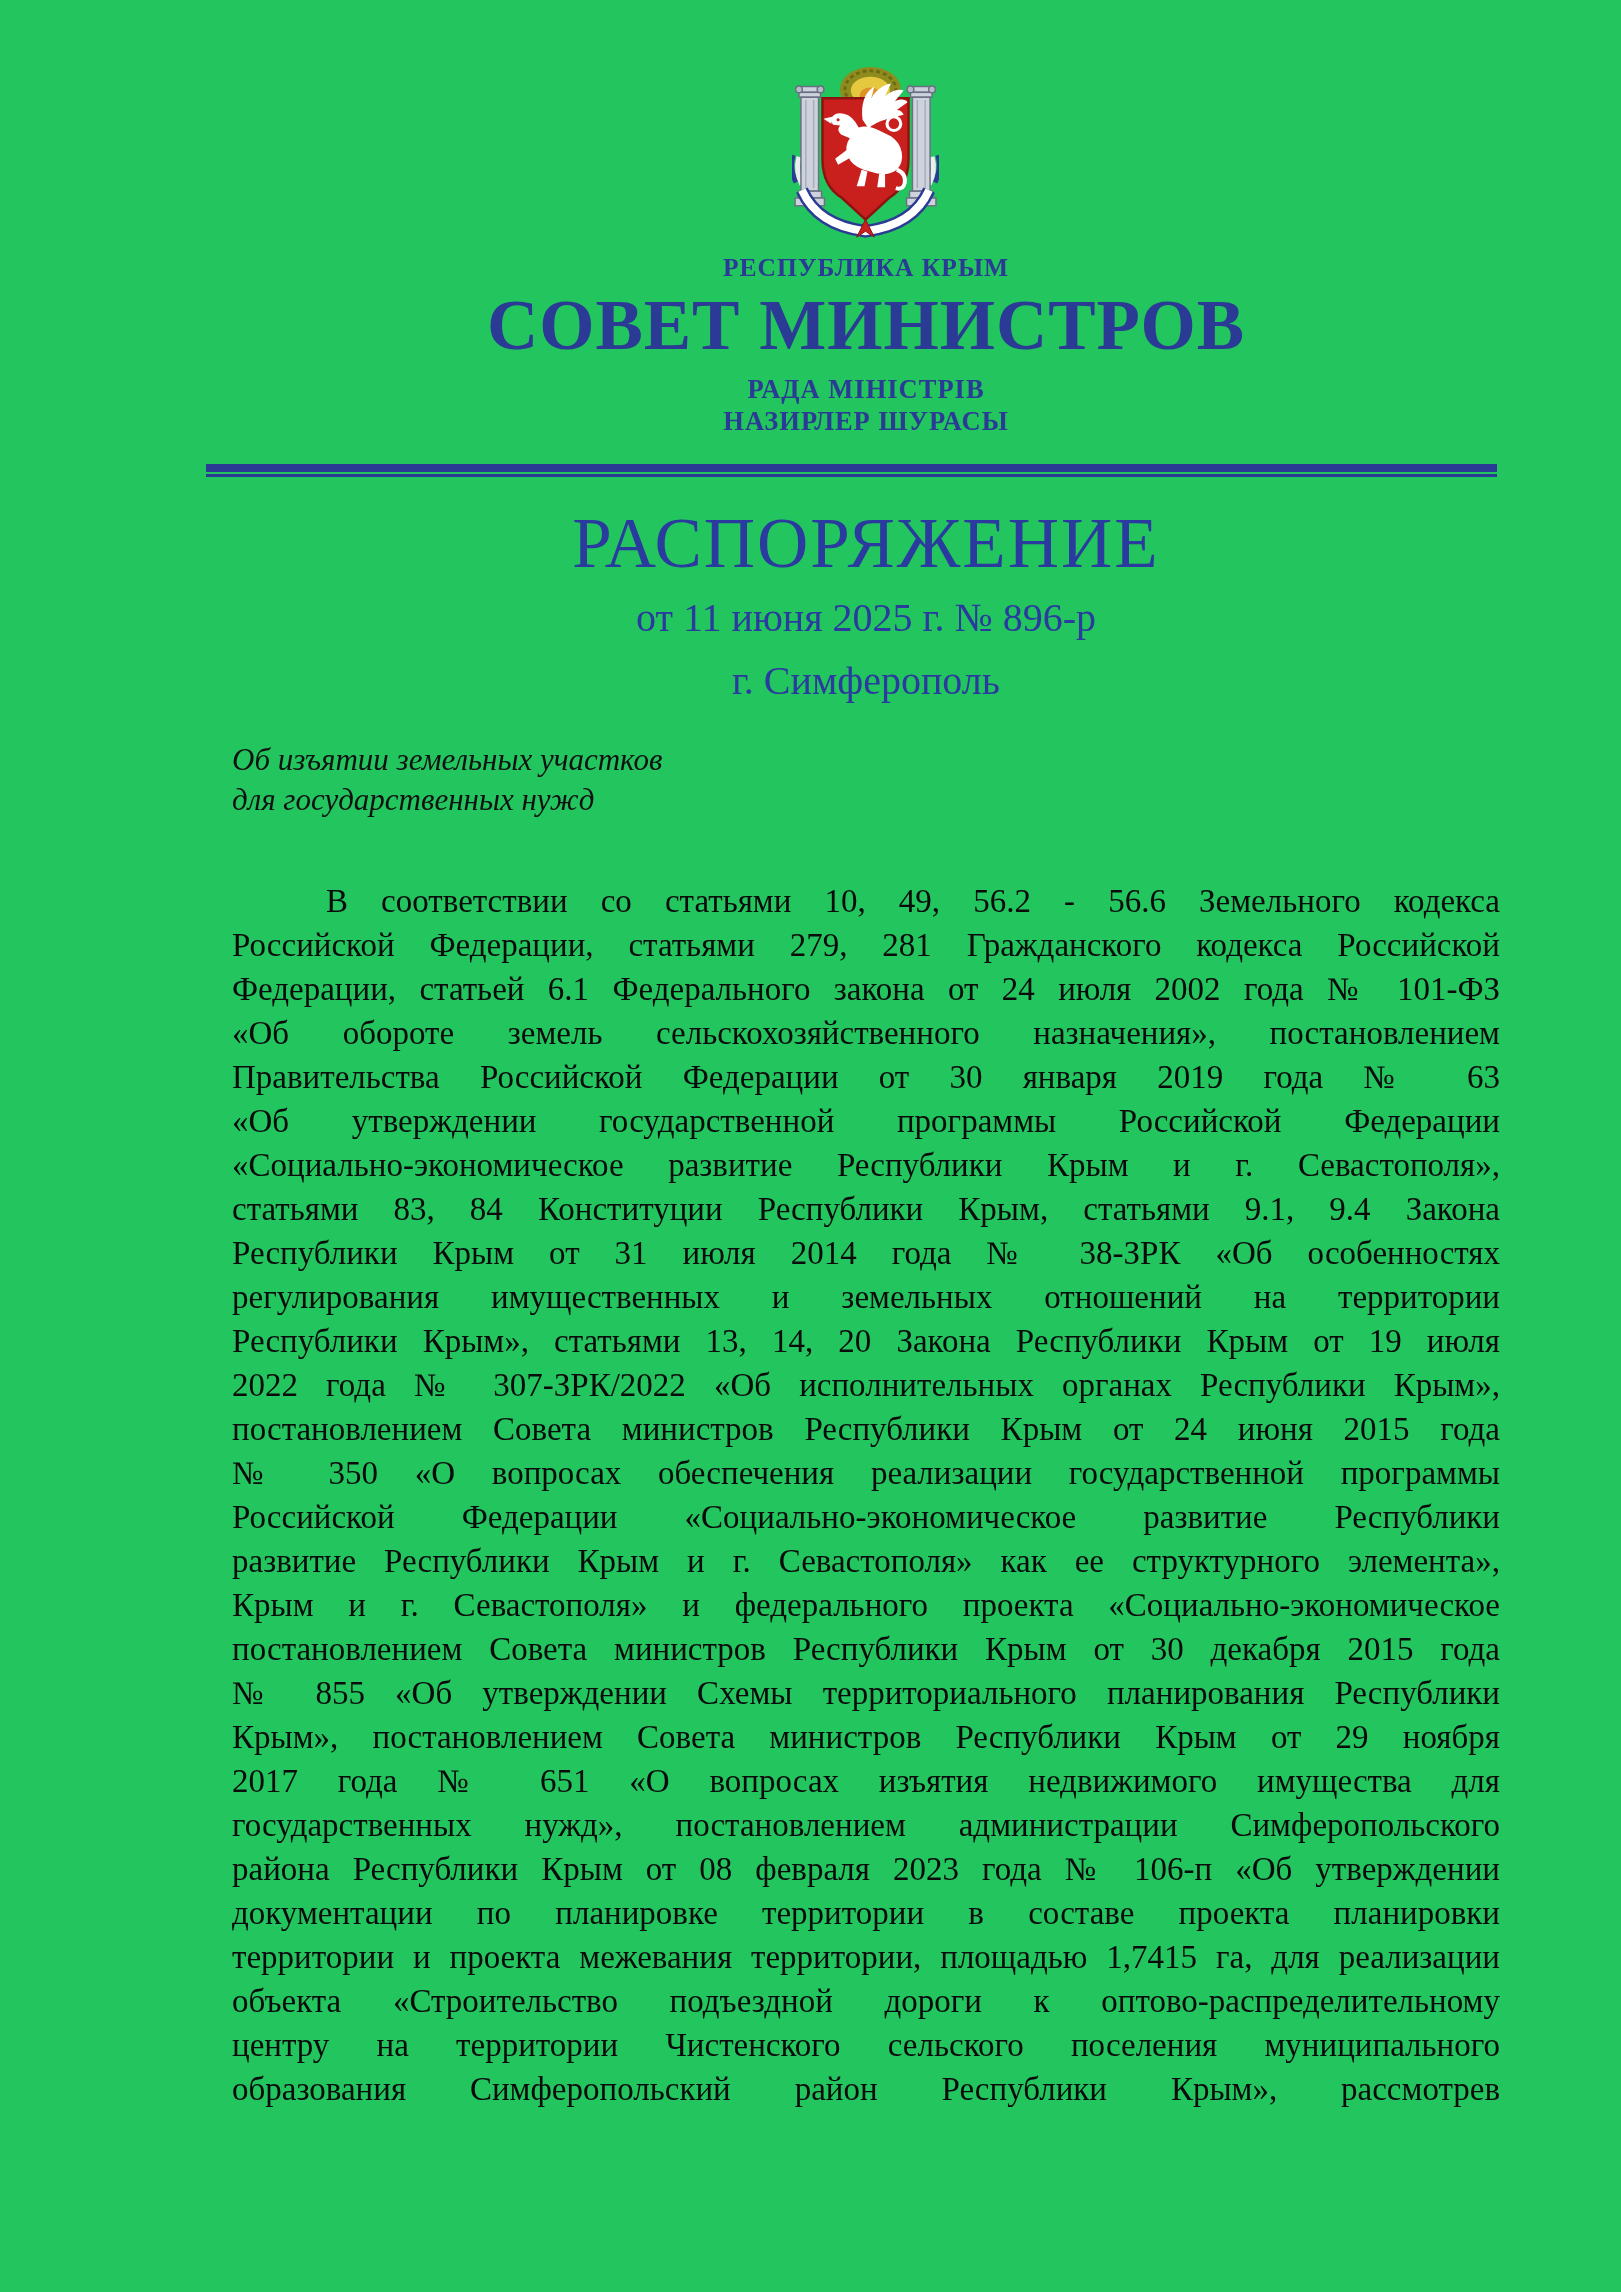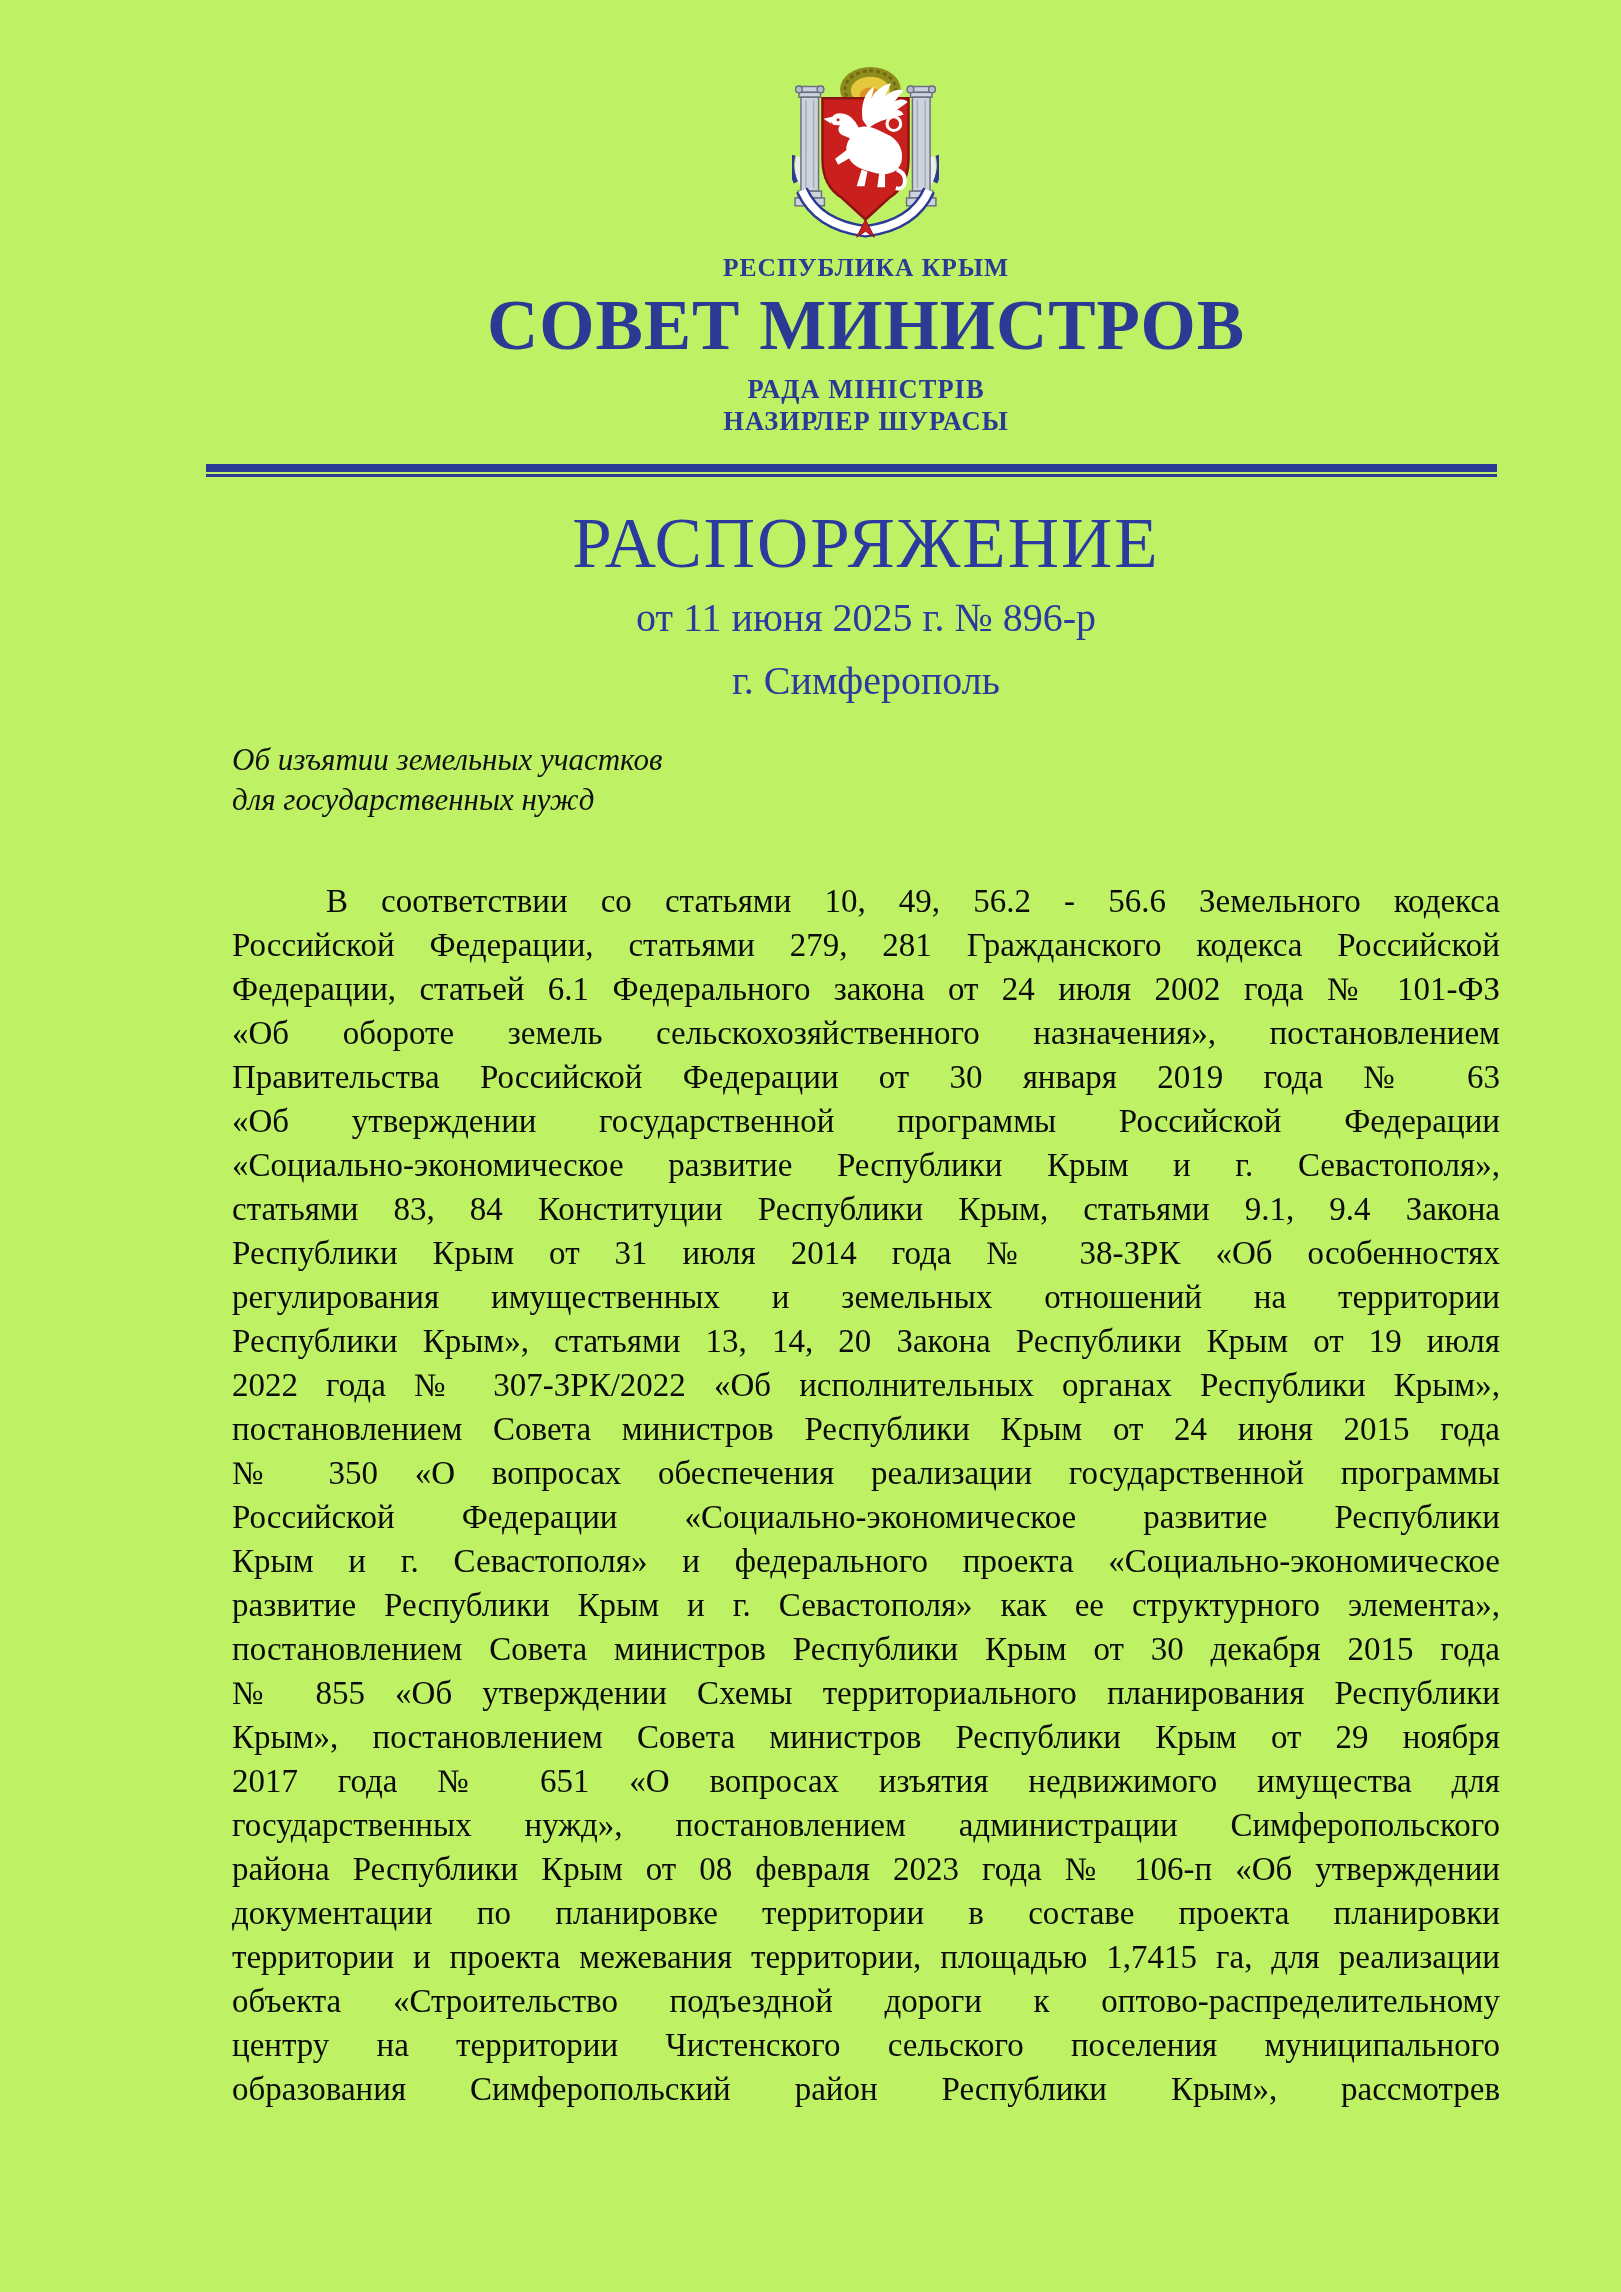--- a/index.html
+++ b/index.html
@@ -1,19 +1,19 @@
 <!DOCTYPE html>
 <html><head>
 <meta charset="utf-8">
 <style>
   html,body{margin:0;padding:0;background:#e8e8e8;}
   .page{
     position:relative;
     width:1621px;height:2293px;
-    background:#bef264;
+    background:#22c55e;
     margin:0 auto;
     font-family:"Liberation Serif", serif;
     color:#111;
     overflow:hidden;
   }
   .abs{position:absolute;}
   
   .hdr{
     left:232px;width:1268px;
     text-align:center;
@@ -162,22 +162,22 @@
       <div class="body-line">«Об утверждении государственной программы Российской Федерации</div>
       <div class="body-line">«Социально-экономическое развитие Республики Крым и г. Севастополя»,</div>
       <div class="body-line">статьями 83, 84 Конституции Республики Крым, статьями 9.1, 9.4 Закона</div>
       <div class="body-line">Республики Крым от 31 июля 2014 года № 38-ЗРК «Об особенностях</div>
       <div class="body-line">регулирования имущественных и земельных отношений на территории</div>
       <div class="body-line">Республики Крым», статьями 13, 14, 20 Закона Республики Крым от 19 июля</div>
       <div class="body-line">2022 года № 307-ЗРК/2022 «Об исполнительных органах Республики Крым»,</div>
       <div class="body-line">постановлением Совета министров Республики Крым от 24 июня 2015 года</div>
       <div class="body-line">№ 350 «О вопросах обеспечения реализации государственной программы</div>
       <div class="body-line">Российской Федерации «Социально-экономическое развитие Республики</div>
+      <div class="body-line">развитие Республики Крым и г. Севастополя» как ее структурного элемента»,</div>
       <div class="body-line">Крым и г. Севастополя» и федерального проекта «Социально-экономическое</div>
-      <div class="body-line">развитие Республики Крым и г. Севастополя» как ее структурного элемента»,</div>
       <div class="body-line">постановлением Совета министров Республики Крым от 30 декабря 2015 года</div>
       <div class="body-line">№ 855 «Об утверждении Схемы территориального планирования Республики</div>
       <div class="body-line">Крым», постановлением Совета министров Республики Крым от 29 ноября</div>
       <div class="body-line">2017 года № 651 «О вопросах изъятия недвижимого имущества для</div>
       <div class="body-line">государственных нужд», постановлением администрации Симферопольского</div>
       <div class="body-line">района Республики Крым от 08 февраля 2023 года № 106-п «Об утверждении</div>
       <div class="body-line">документации по планировке территории в составе проекта планировки</div>
       <div class="body-line">территории и проекта межевания территории, площадью 1,7415 га, для реализации</div>
       <div class="body-line">объекта «Строительство подъездной дороги к оптово-распределительному</div>
       <div class="body-line">центру на территории Чистенского сельского поселения муниципального</div>

